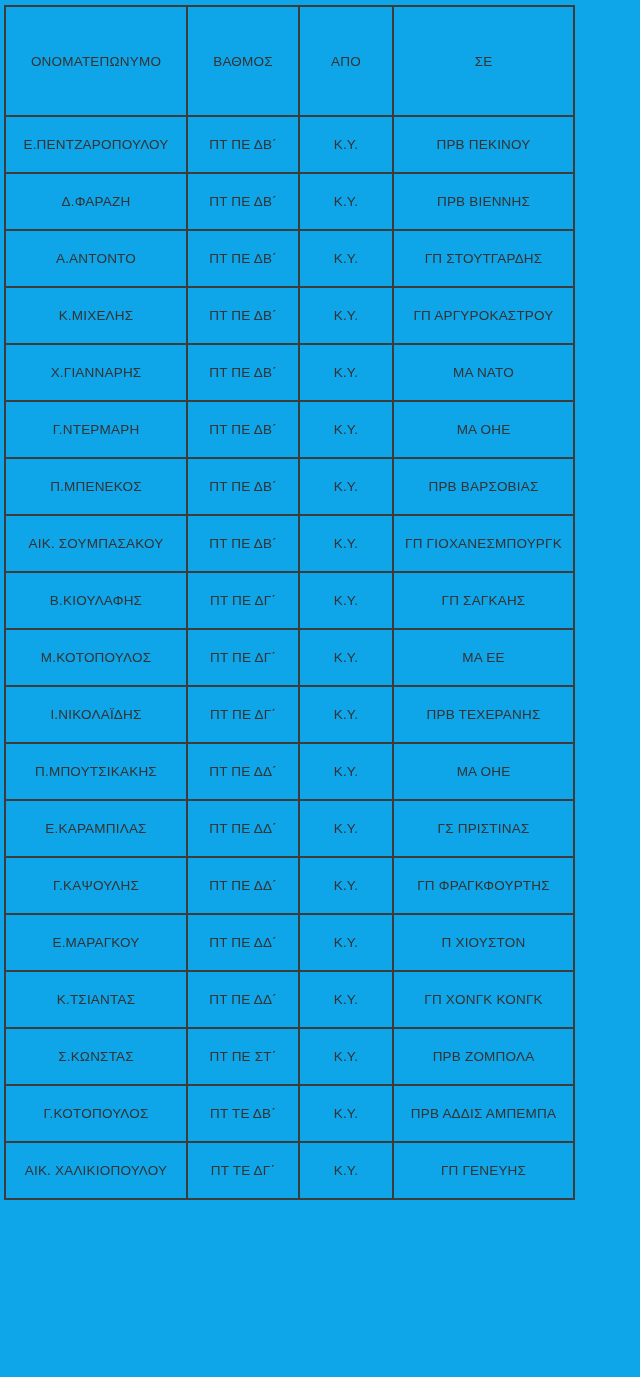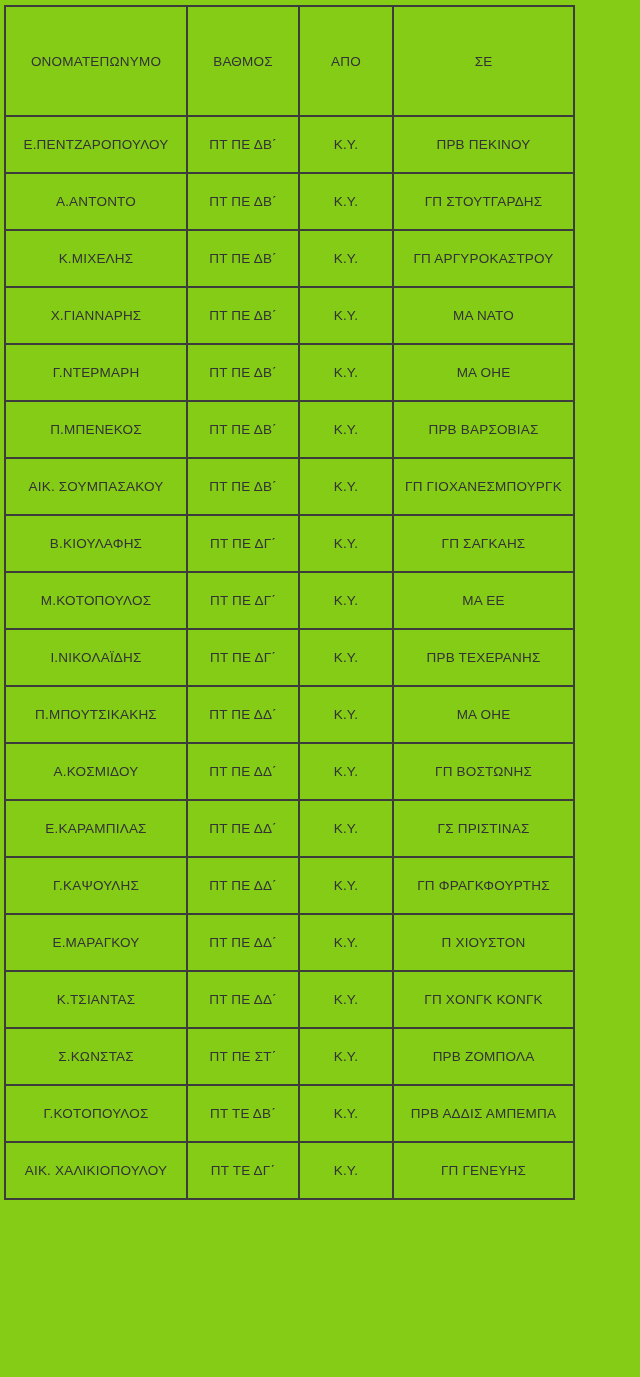--- a/index.html
+++ b/index.html
@@ -7,21 +7,21 @@
     padding: 0;
     background: #ffffff;
     width: 640px;
     height: 1377px;
     font-family: "Liberation Sans", sans-serif;
   }
   .page {
     position: relative;
     width: 640px;
     height: 1377px;
-    background: #84cc16;
+    background: #0ea5e9;
     overflow: hidden;
   }
   table.doc-table {
     position: absolute;
     left: 4px;
     top: 5px;
     border-collapse: collapse;
     table-layout: fixed;
     width: 569px;
   }
@@ -63,20 +63,26 @@
         <th>ΑΠΟ</th>
         <th>ΣΕ</th>
       </tr>
     </thead>
     <tbody>
         <tr>
           <td>Ε.ΠΕΝΤΖΑΡΟΠΟΥΛΟΥ</td>
           <td>ΠΤ ΠΕ ΔΒ΄</td>
           <td>Κ.Υ.</td>
           <td>ΠΡΒ ΠΕΚΙΝΟΥ</td>
+        </tr>
+        <tr>
+          <td>Δ.ΦΑΡΑΖΗ</td>
+          <td>ΠΤ ΠΕ ΔΒ΄</td>
+          <td>Κ.Υ.</td>
+          <td>ΠΡΒ ΒΙΕΝΝΗΣ</td>
         </tr>
         <tr>
           <td>Α.ΑΝΤΟΝΤΟ</td>
           <td>ΠΤ ΠΕ ΔΒ΄</td>
           <td>Κ.Υ.</td>
           <td>ΓΠ ΣΤΟΥΤΓΑΡΔΗΣ</td>
         </tr>
         <tr>
           <td>Κ.ΜΙΧΕΛΗΣ</td>
           <td>ΠΤ ΠΕ ΔΒ΄</td>
@@ -125,26 +131,20 @@
           <td>Κ.Υ.</td>
           <td>ΠΡΒ ΤΕΧΕΡΑΝΗΣ</td>
         </tr>
         <tr>
           <td>Π.ΜΠΟΥΤΣΙΚΑΚΗΣ</td>
           <td>ΠΤ ΠΕ ΔΔ΄</td>
           <td>Κ.Υ.</td>
           <td>ΜΑ ΟΗΕ</td>
         </tr>
         <tr>
-          <td>Α.ΚΟΣΜΙΔΟΥ</td>
-          <td>ΠΤ ΠΕ ΔΔ΄</td>
-          <td>Κ.Υ.</td>
-          <td>ΓΠ ΒΟΣΤΩΝΗΣ</td>
-        </tr>
-        <tr>
           <td>Ε.ΚΑΡΑΜΠΙΛΑΣ</td>
           <td>ΠΤ ΠΕ ΔΔ΄</td>
           <td>Κ.Υ.</td>
           <td>ΓΣ ΠΡΙΣΤΙΝΑΣ</td>
         </tr>
         <tr>
           <td>Γ.ΚΑΨΟΥΛΗΣ</td>
           <td>ΠΤ ΠΕ ΔΔ΄</td>
           <td>Κ.Υ.</td>
           <td>ΓΠ ΦΡΑΓΚΦΟΥΡΤΗΣ</td>

